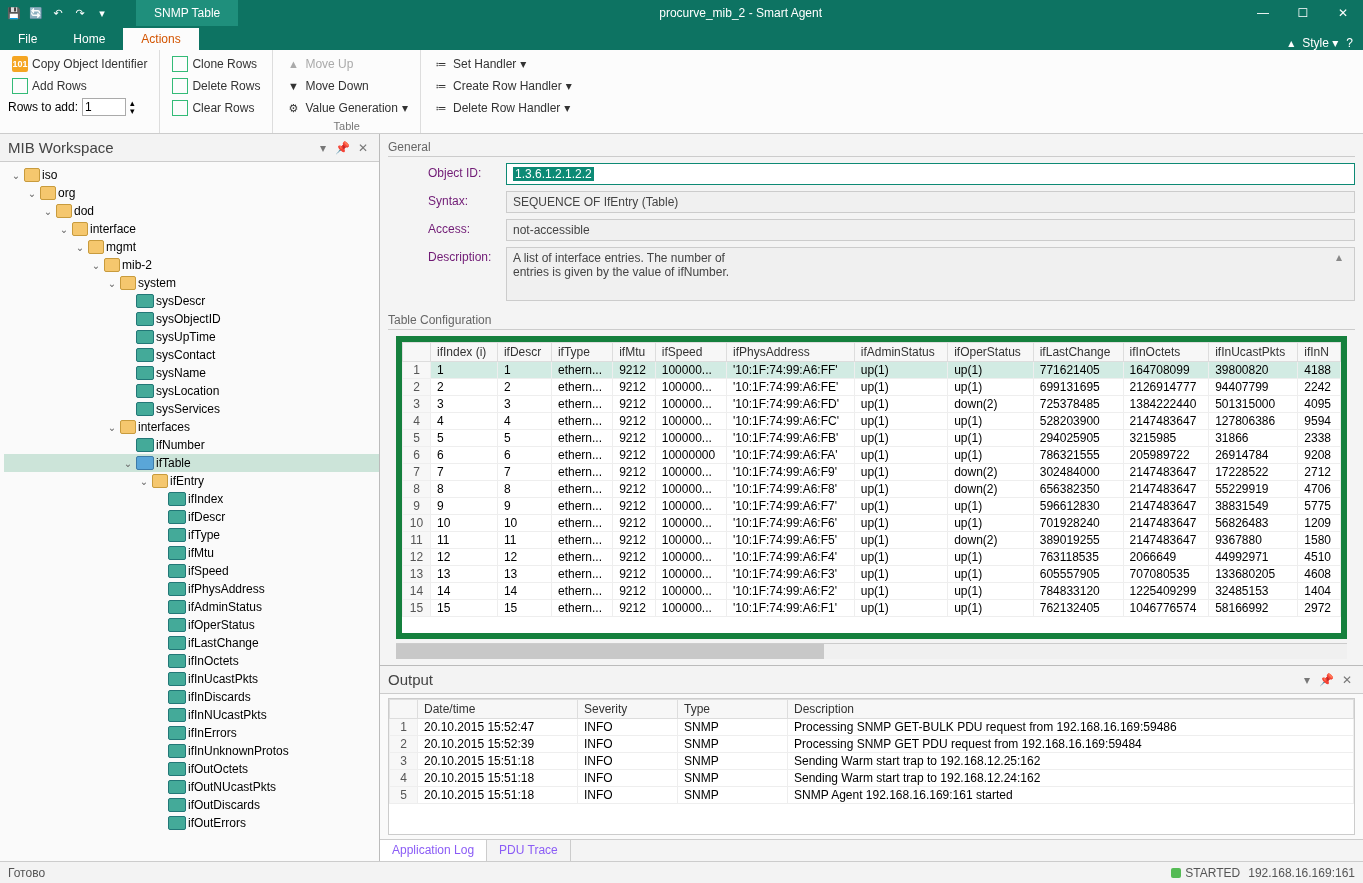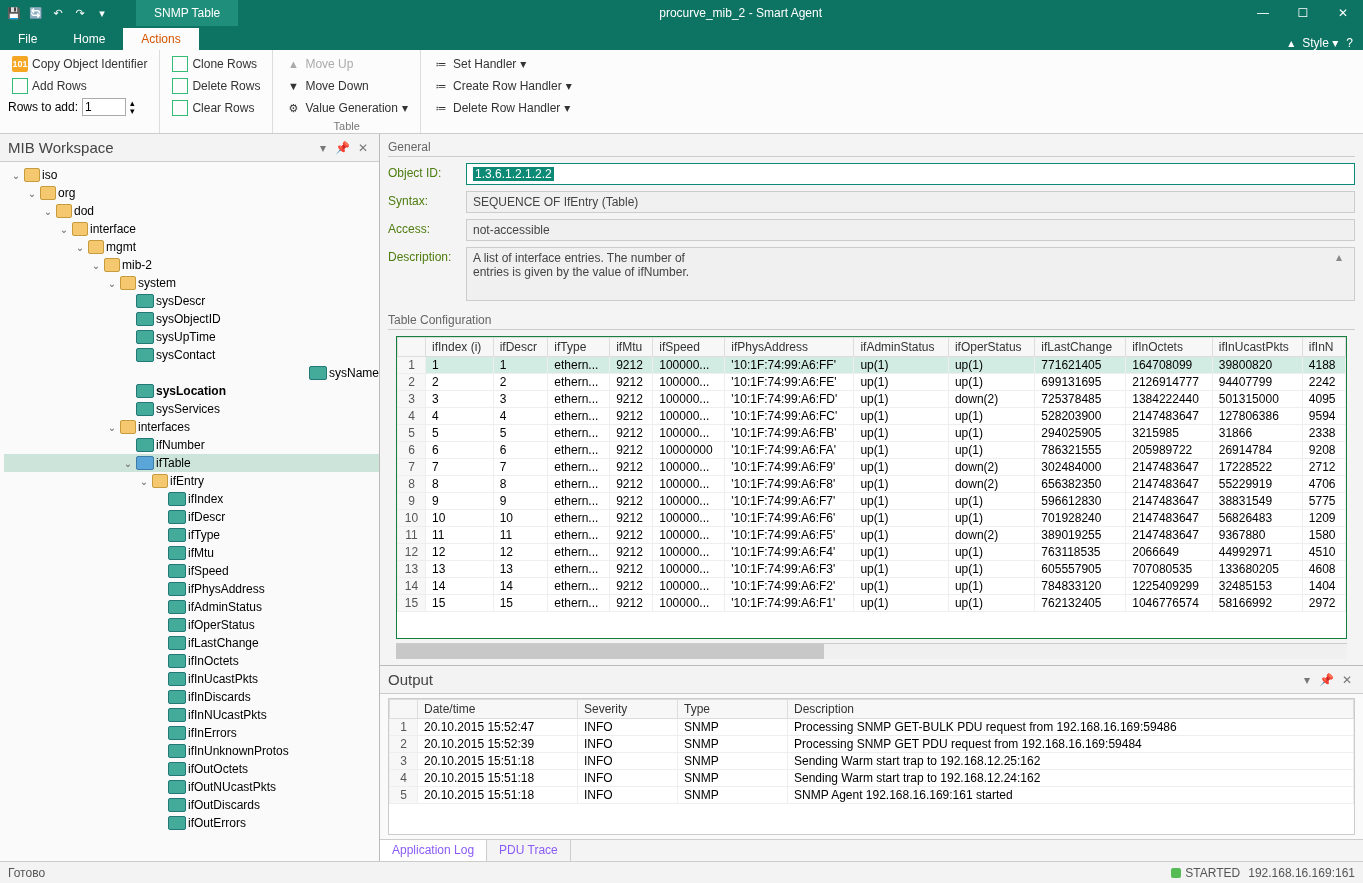--- a/index.html
+++ b/index.html
@@ -37,27 +37,27 @@
 .tg { width:12px; text-align:center; color:#666; font-size:10px; }
 .ticon { width:16px; height:14px; margin:0 2px; display:inline-flex; align-items:center; justify-content:center; }
 .ticon.folder { background:#f5c76e; border:1px solid #c89b3d; border-radius:2px; }
 .ticon.leaf { background:#4a9; border:1px solid #277; border-radius:2px; width:18px; }
 .ticon.leaf2 { background:#5aa6d8; border:1px solid #3d7ba8; border-radius:2px; width:18px; }
 .tn.sel { background:#cce4d9; }
 .rightpanel { flex:1; display:flex; flex-direction:column; background:#f4f4f4; overflow:hidden; }
 .group { margin:6px 8px 0 8px; }
 .group .gtitle { color:#666; font-size:12px; padding-bottom:2px; border-bottom:1px solid #ccc; margin-bottom:6px; }
 .frow { display:flex; align-items:flex-start; margin-bottom:6px; }
-.frow label { width:78px; color:#4d7c0f; padding-top:3px; }
+.frow label { width:78px; color:#701a75; padding-top:3px;margin-left:40px; }
 .frow .fval { flex:1; background:#f0f0f0; border:1px solid #ccc; padding:3px 6px; color:#444; min-height:22px; }
 .frow .fval.oid { background:#fff; border:1px solid #0d8a75; color:#000; }
 .frow .fval.oid span { background:#0d8a75; color:#fff; padding:0 2px; }
 .frow .fval.desc { height:54px; position:relative; }
 .frow .fval.desc .sb { position:absolute; right:2px; top:2px; bottom:2px; width:16px; }
-.tblwrap { flex:1; margin:0 8px 4px 8px; overflow:auto; border:1px solid #15803d; background:#fff; position:relative; }
+.tblwrap { flex:1; margin:0 8px 4px 8px; overflow:auto; border:6px solid #15803d; background:#fff; position:relative; }
 table.data { border-collapse:collapse; width:100%; font-size:11.5px; }
 table.data th { background:#f7f7f7; border:1px solid #ddd; padding:2px 6px; text-align:left; font-weight:normal; color:#333; position:sticky; top:0; }
 table.data td { border:1px solid #eee; padding:1px 6px; white-space:nowrap; }
 table.data td.rh { background:#f7f7f7; text-align:center; color:#555; width:28px; }
 table.data tr.selrow td:not(.rh) { background:#d2ebe3; }
 .hsb { height:16px; background:#f0f0f0; border-top:1px solid #ccc; margin:0 8px 6px 8px; position:relative; }
 .hsb .th { position:absolute; height:100%; background:#c8c8c8; }
 .outputpanel { border-top:1px solid #bbb; background:#fafafa; display:flex; flex-direction:column; height:196px; }
 .outtable { flex:1; overflow:auto; margin:4px 8px; border:1px solid #ccc; background:#fff; }
 .outtabs { height:22px; display:flex; border-top:1px solid #ccc; background:#f4f4f4; }
@@ -214,26 +214,26 @@
         <div class="tn" style="padding-left: 118px;">
           <span class="tg"></span>
           <span class="ticon leaf"></span>
           <span>sysUpTime</span>
         </div>
         <div class="tn" style="padding-left: 118px;">
           <span class="tg"></span>
           <span class="ticon leaf"></span>
           <span>sysContact</span>
         </div>
-        <div class="tn" style="padding-left: 118px; justify-content: flex-end;">
+        <div class="tn" style="padding-left: 118px;">
           <span class="tg"></span>
           <span class="ticon leaf"></span>
           <span>sysName</span>
         </div>
-        <div class="tn" style="padding-left: 118px; font-weight: bold;">
+        <div class="tn" style="padding-left: 118px;">
           <span class="tg"></span>
           <span class="ticon leaf"></span>
           <span>sysLocation</span>
         </div>
         <div class="tn" style="padding-left: 118px;">
           <span class="tg"></span>
           <span class="ticon leaf"></span>
           <span>sysServices</span>
         </div>
         <div class="tn" style="padding-left: 102px;">

